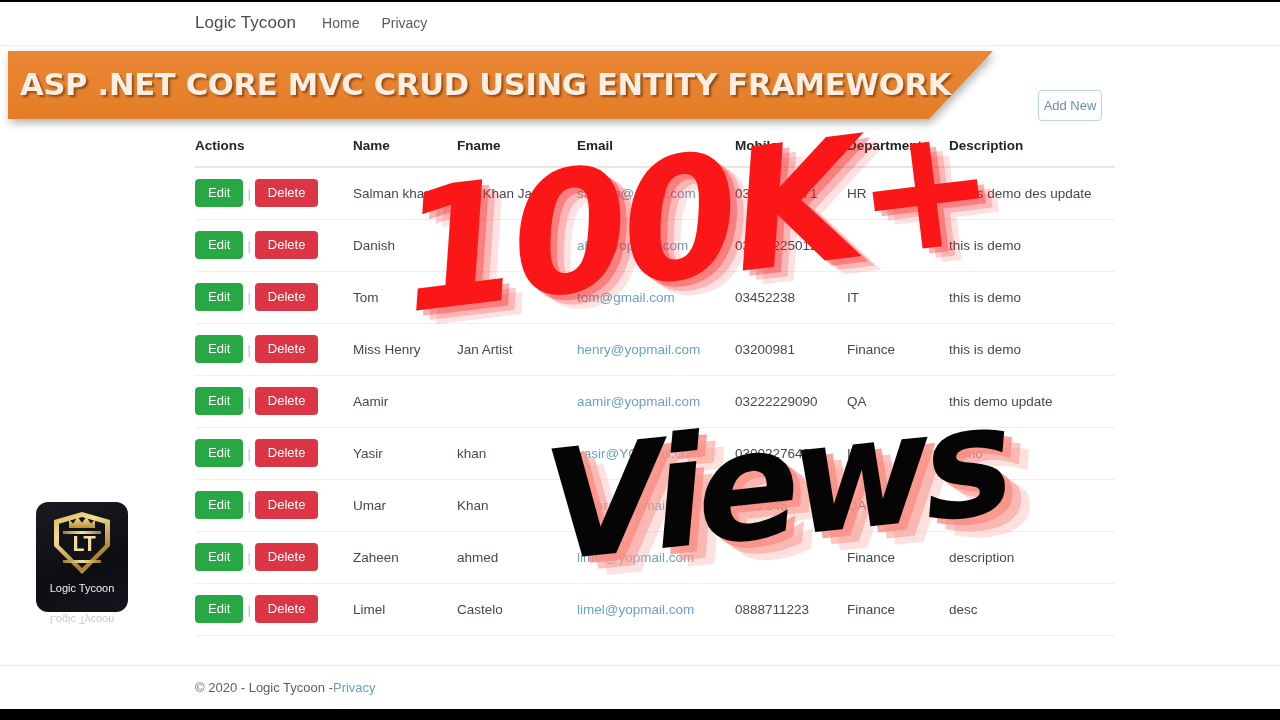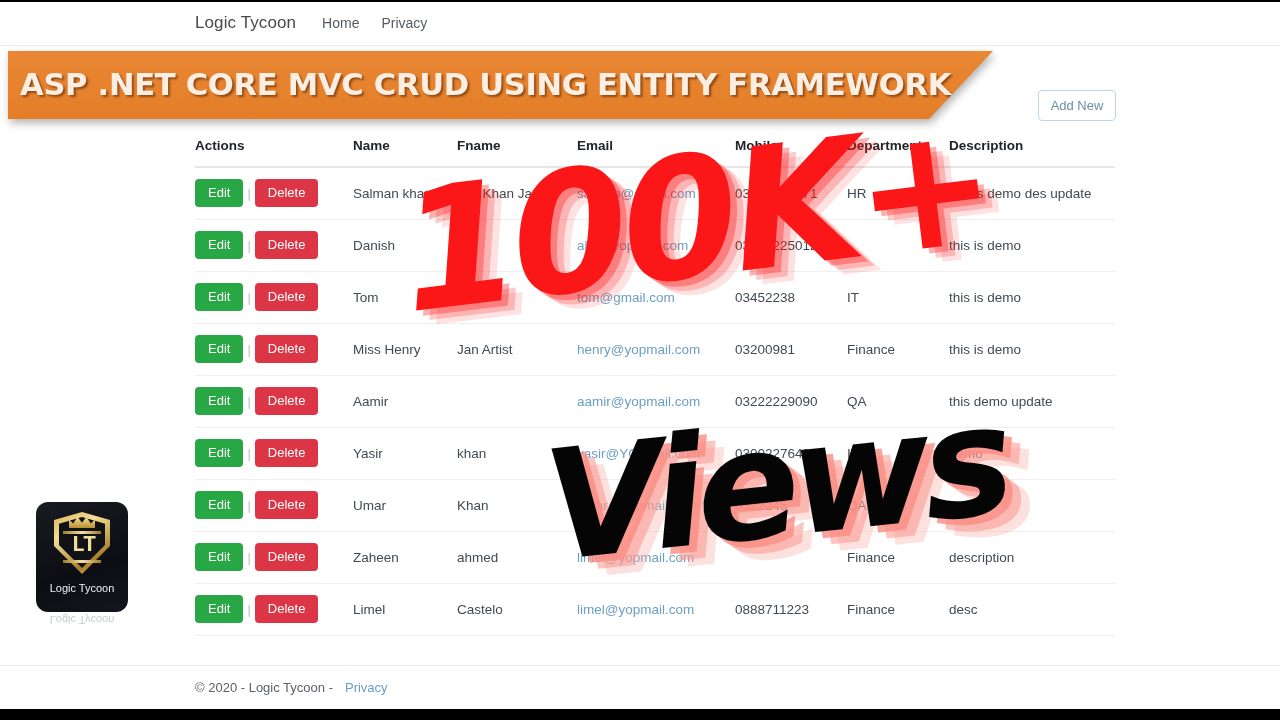--- a/index.html
+++ b/index.html
@@ -92,21 +92,21 @@
     text-shadow: 2px 2px 2px rgba(80,35,0,.55);
     white-space: nowrap;
     transform: scaleX(1.02);
     transform-origin: left center;
   }
 
   
   .add-new {
     position: absolute;
     left: 1038px; top: 90px;
-    width: 78px; height: 31px;
+    width: 64px; height: 31px;
     border: 1px solid #b9d6e8;
     border-radius: 4px;
     background: #ffffff;
     color: #6a8fa8;
     font-size: 13px;
     line-height: 29px;
     text-align: center;
     cursor: pointer;
     z-index: 12;
     font-family: "Liberation Sans", sans-serif;
@@ -181,21 +181,20 @@
     position: absolute;
     left: 0; bottom: 11px;
     width: 1280px;
     height: 44px;
     border-top: 1px solid #e9ecef;
     padding-left: 195px;
     display: flex;
     align-items: center;
     z-index: 10;
     background: #fff;
-    gap: 12px;
   }
   .footer-text {
     font-size: 13px;
     color: #5b6167;
   }
   .footer-link {
     font-size: 13px;
     color: #6c9fc4;
     text-decoration: none;
     cursor: pointer;

